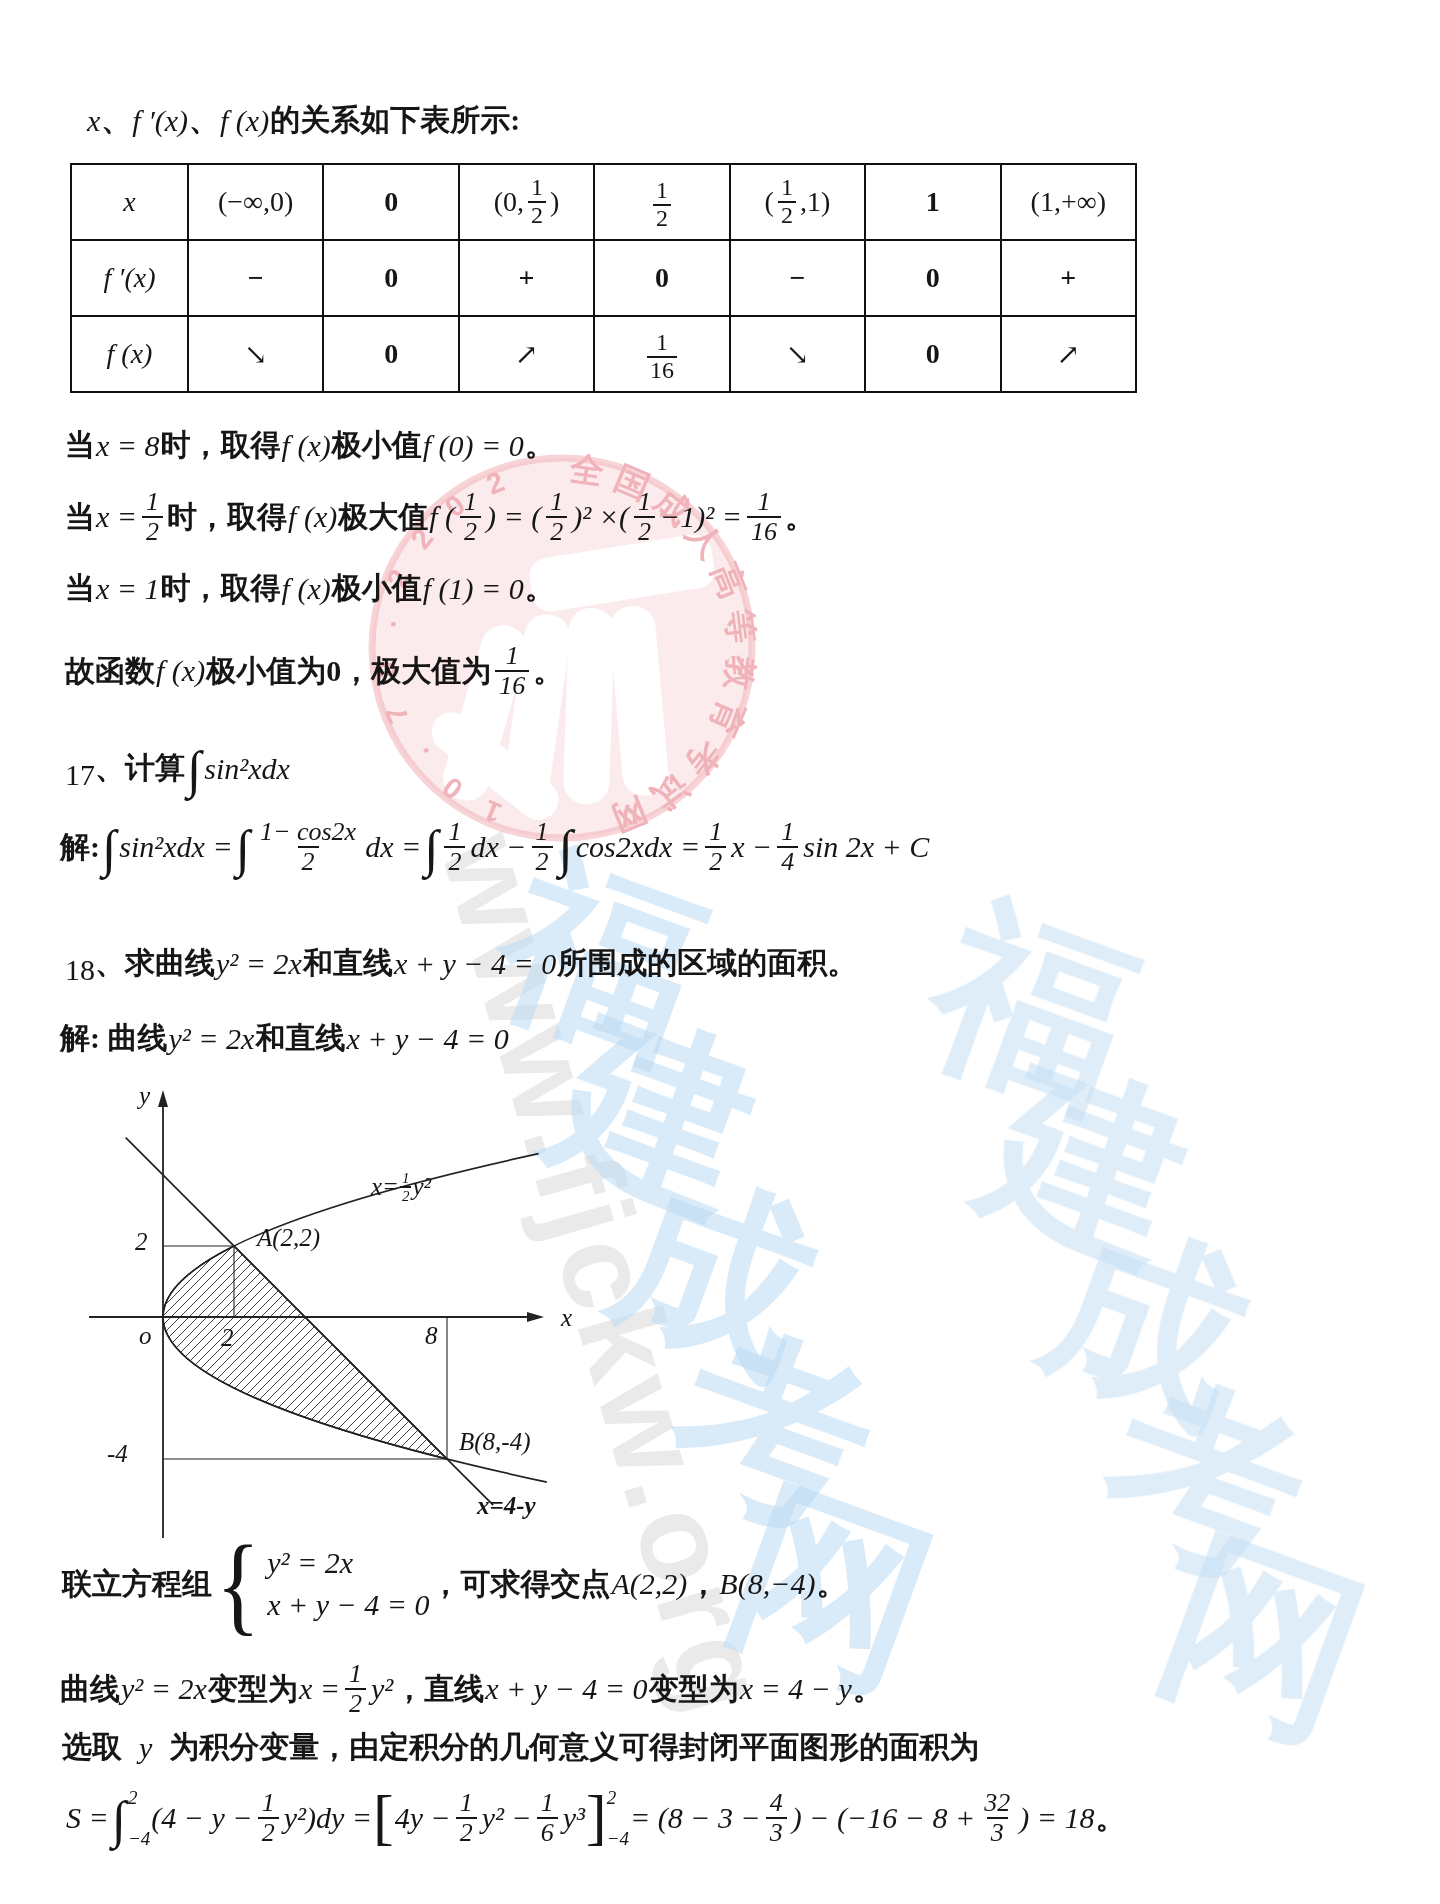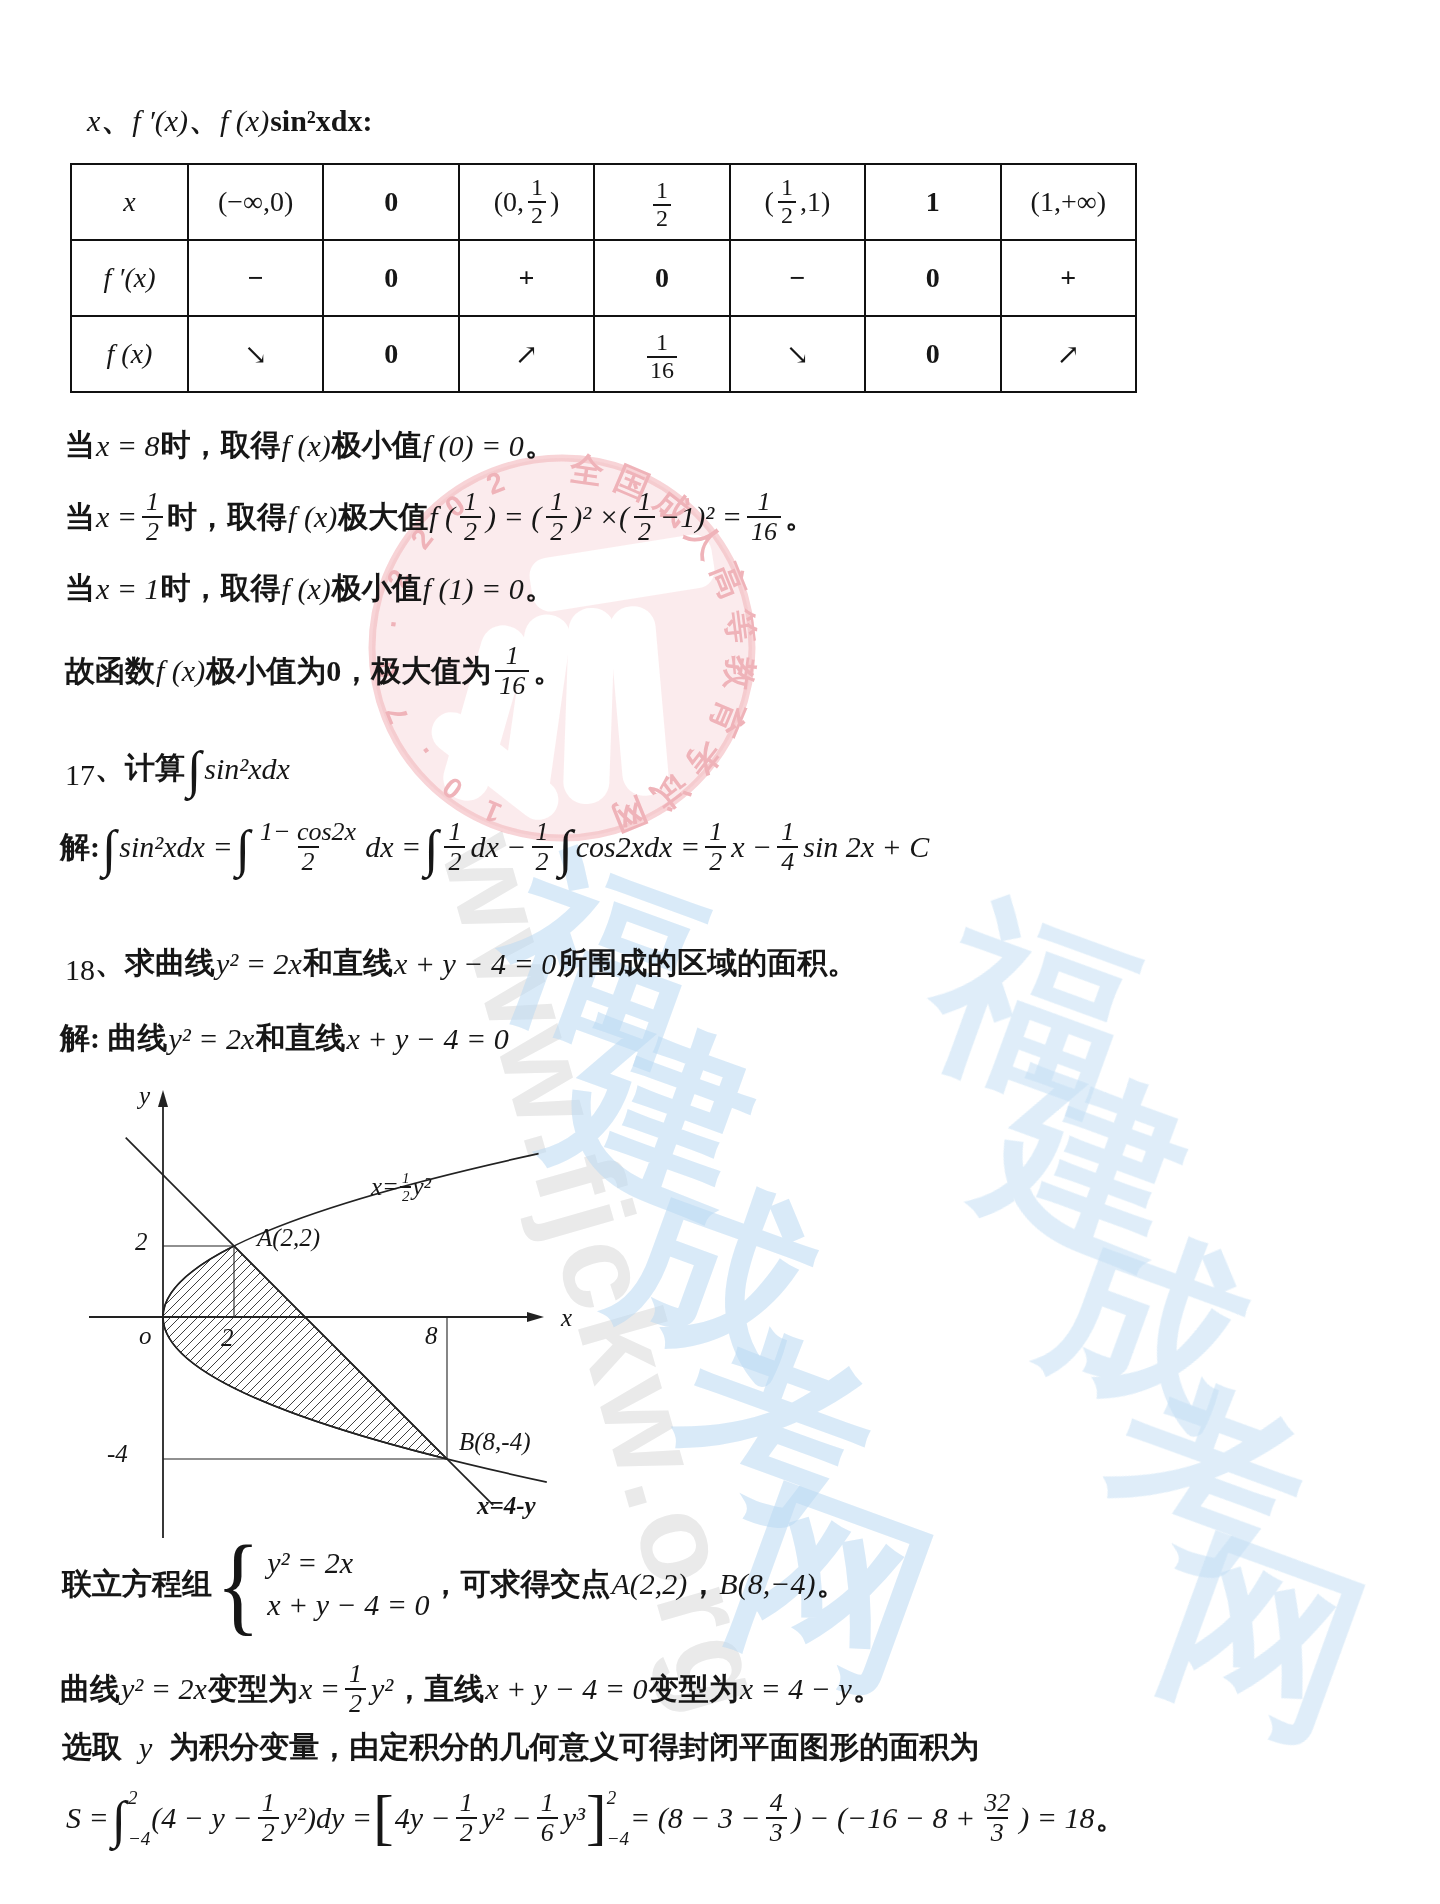--- a/index.html
+++ b/index.html
@@ -102,21 +102,21 @@
   </svg>
 
   <div class="content">
 
     <div class="line" style="left:86px;top:100px;">
         <span class="m">x</span>
         <span class="cn">、</span>
         <span class="m">f ′(x)</span>
         <span class="cn">、</span>
         <span class="m">f (x)</span>
-        <span class="cn"> sin²xdx:</span>
+        <span class="cn"> 的关系如下表所示:</span>
       </div>
 
     <table class="vt">
       <tbody>
           <tr>
         <td class="c0 it">x</td>
         <td>(−∞,0)</td>
         <td class="bd">0</td>
         <td>
           <span class="cellrow">

